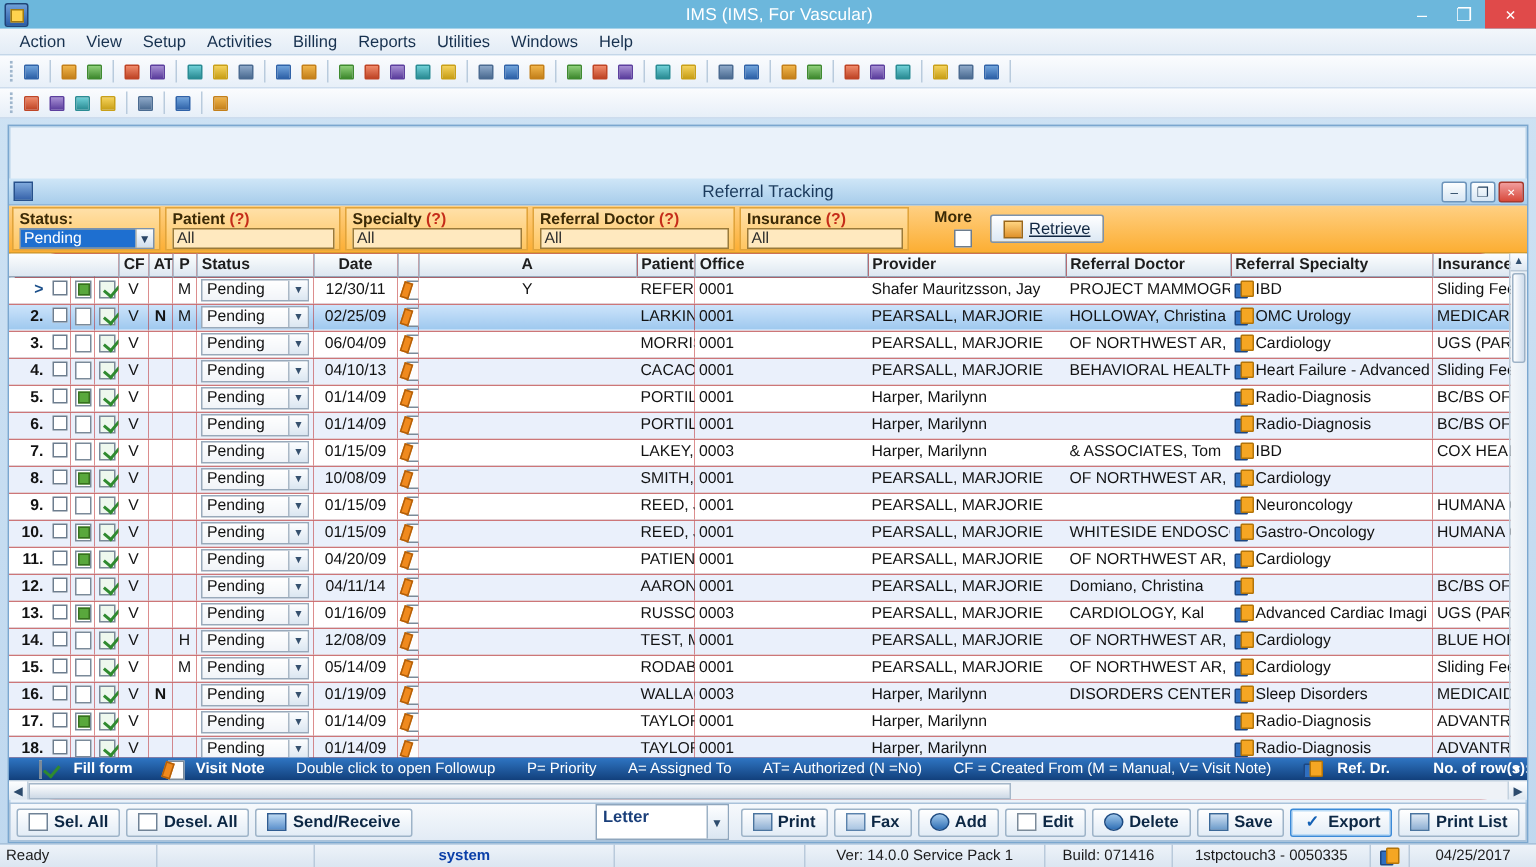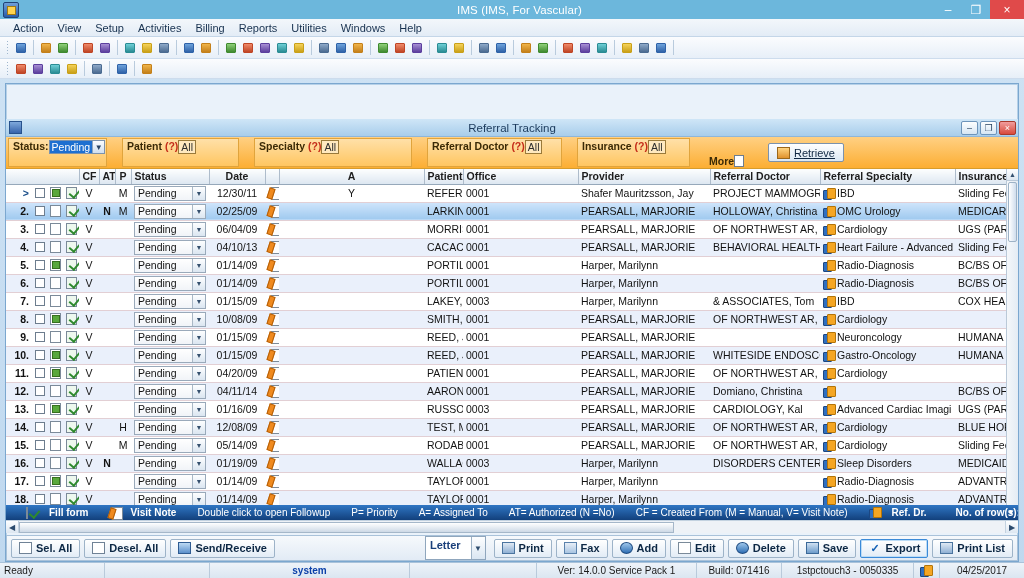--- a/index.html
+++ b/index.html
@@ -118,22 +118,22 @@
   
   .filters {
     flex: 0 0 32px; height: 32px;
     background: linear-gradient(#ffd083, #fcae33);
     border-bottom: 1px solid #d79c2c;
     display: flex; align-items: stretch; padding: 1px 2px;
   }
   .fgroup {
     background: linear-gradient(#ffe0a8, #ffc661);
     border: 1px solid #e0a43c;
-    margin-right: 15px; padding: 1px 3px 0 4px;
-    display: flex; justify-content: flex-start;
+    margin-right: 3px; padding: 1px 3px 0 4px;
+    display: flex; flex-direction: column; justify-content: flex-start;
   }
   .fgroup .lbl { font-size: 10.5px; font-weight: bold; color: #3b2a06; line-height: 12px; white-space: nowrap; }
   .fgroup .lbl .q { color: #c52c19; font-weight: bold; }
   .finput {
     height: 14px; border: 1px solid #9a7a3a; background: #ffe9bf;
     font-size: 10.5px; color: #2d2d2d; padding: 0 2px; line-height: 13px;
     overflow: hidden; white-space: nowrap;
   }
   .fcombo { display: flex; height: 14px; border: 1px solid #7b92ad; }
   .fcombo .val {
@@ -286,20 +286,21 @@
     height: 19px; padding: 0 7px;
     border: 1px solid #9db3c8; border-radius: 2px;
     background: linear-gradient(#ffffff, #e2ecf6);
     font-size: 11px; color: #0c2744; font-weight: bold; white-space: nowrap;
   }
   .abtn.sel { border-color: #3b8ad8; box-shadow: 0 0 0 1px #bcdcf6 inset; }
   .spacer { flex: 1 1 auto; }
   .lsel {
     display: flex; height: 24px; border: 1px solid #8fa6bd; background: #ffffff;
     margin-right: 4px;
+    gap: 28px;
   }
   .lsel .lv { padding: 0 10px 0 4px; font-size: 11px; font-weight: bold; color: #1a3f7a; line-height: 17px; }
   .lsel .la {
     width: 14px; background: linear-gradient(#fdfeff,#dae6f2);
     border-left: 1px solid #9db2c6; font-size: 8px; color: #2f4d6e;
     display: flex; align-items: center; justify-content: center;
   }
   .mini {
     display: inline-block; width: 13px; height: 12px; position: relative; vertical-align: -2px;
   }
@@ -512,21 +513,21 @@
         </div>
 
         <div class="fgroup" style="width:117px">
           <div class="lbl">
             <span>Patient</span>
             <span class="q">(?)</span>
           </div>
           <div class="finput">All</div>
         </div>
 
-        <div class="fgroup" style="width:158px">
+        <div class="fgroup" style="width:122px">
           <div class="lbl">
             <span>Specialty</span>
             <span class="q">(?)</span>
           </div>
           <div class="finput">All</div>
         </div>
 
         <div class="fgroup" style="width:135px">
           <div class="lbl">
             <span>Referral Doctor</span>

